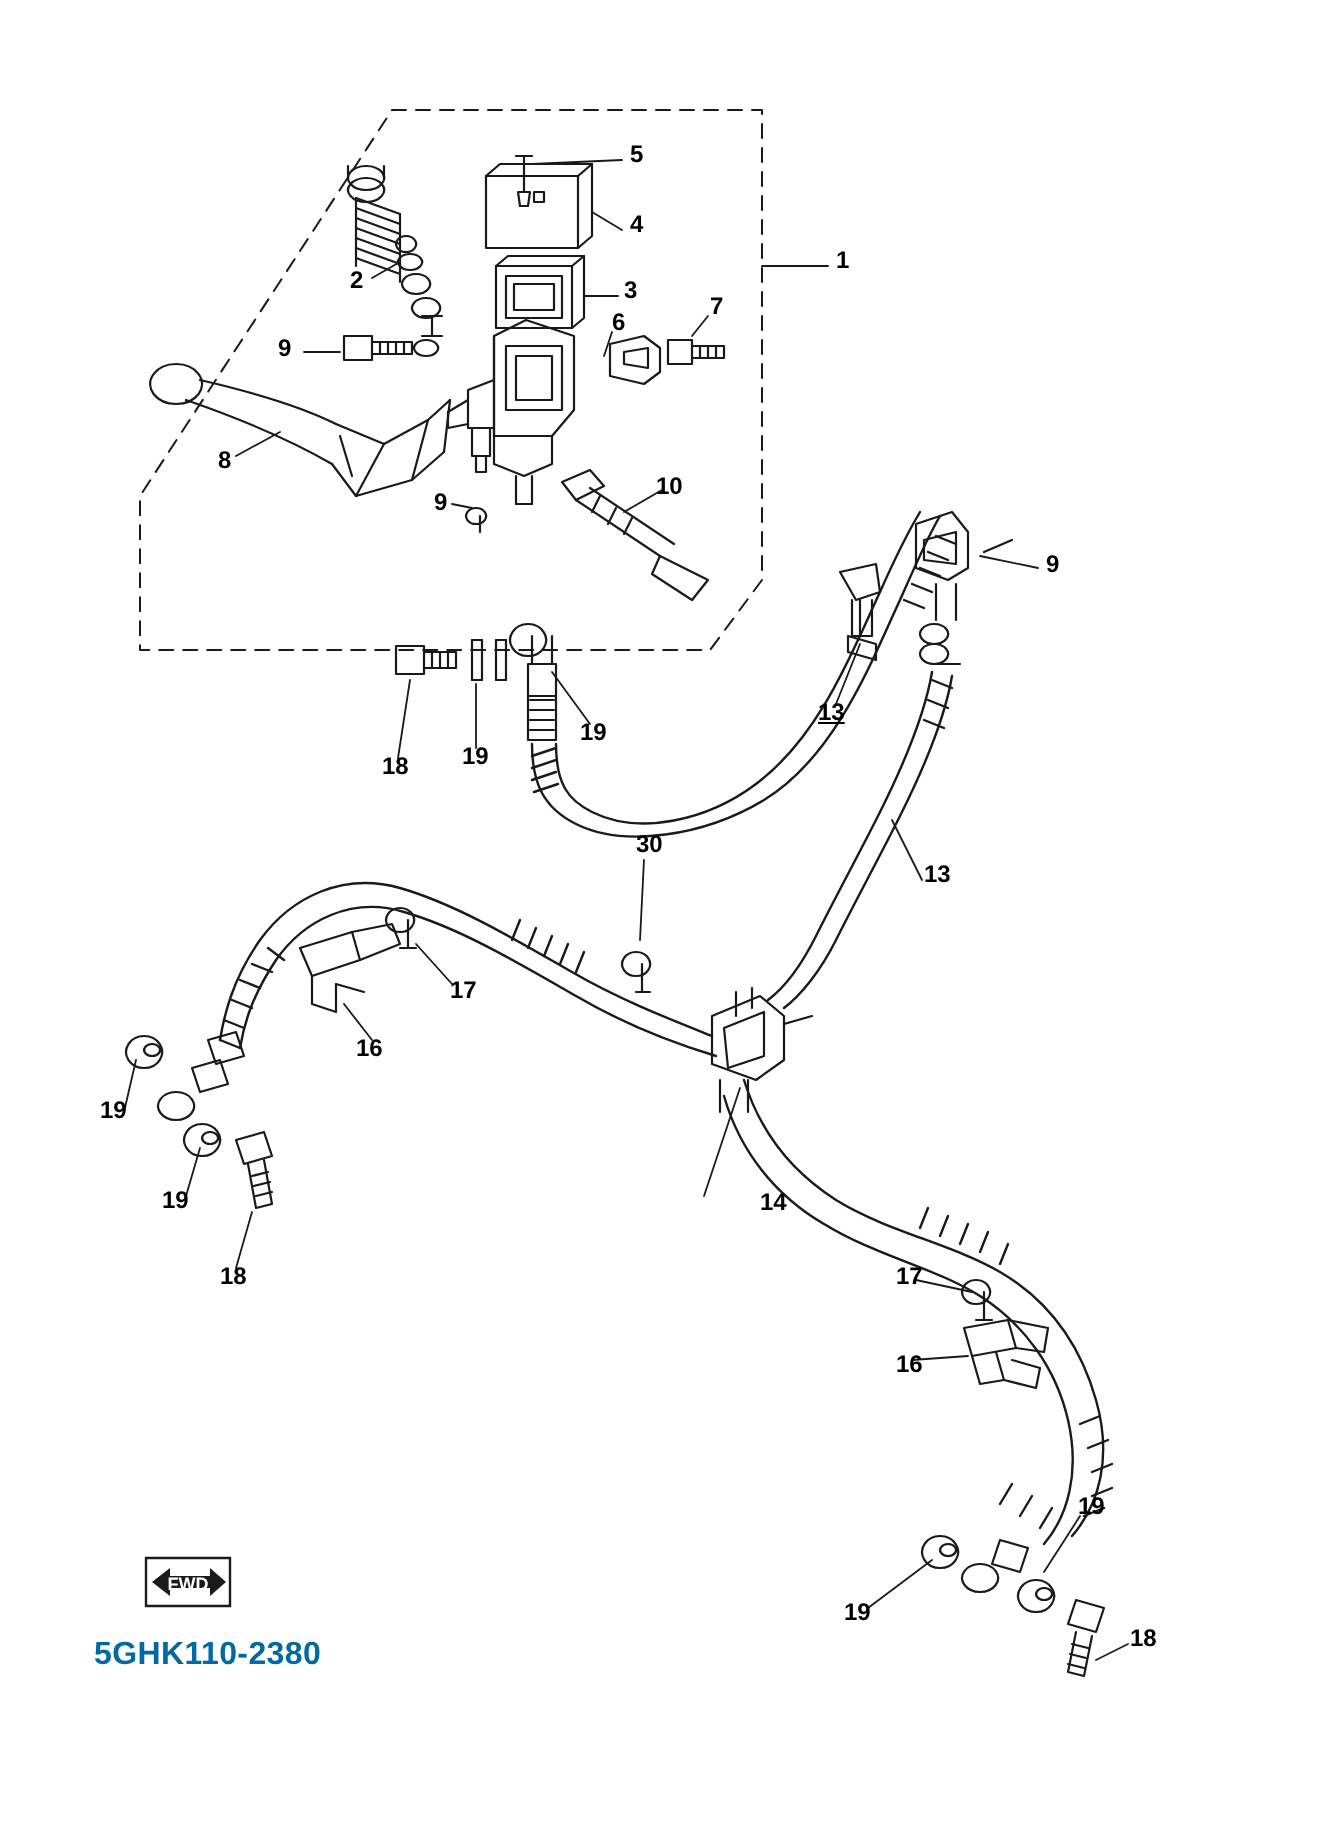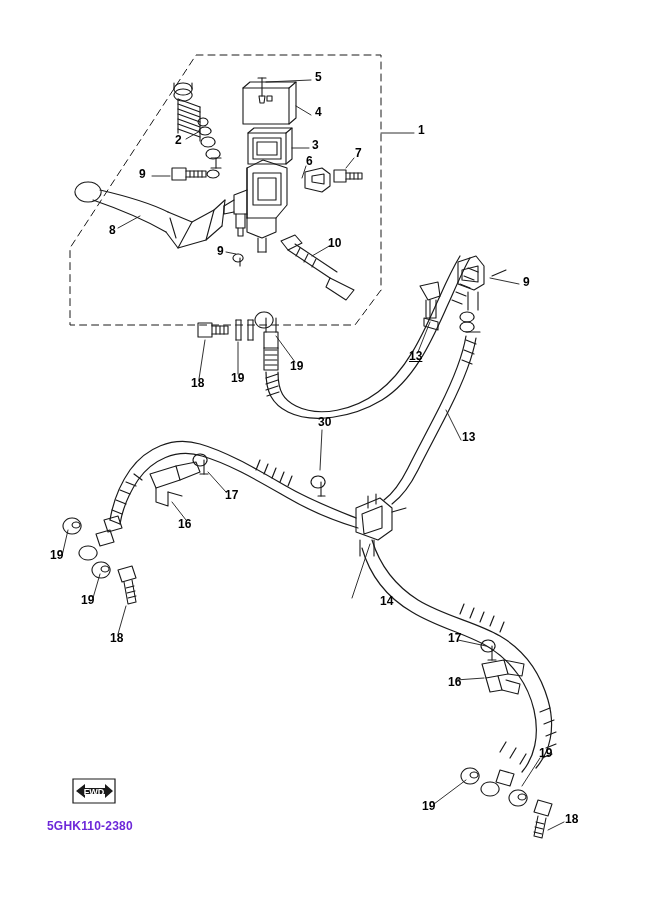--- a/index.html
+++ b/index.html
@@ -34,24 +34,24 @@
     font-weight: bold;
     color: #000000;
     line-height: 1;
     white-space: nowrap;
   }
   .partcode {
     position: absolute;
     left: 47px;
     top: 819px;
     font-family: "Liberation Sans", sans-serif;
-    font-size: 12px;
+    font-size: 16px;
     font-weight: bold;
     letter-spacing: 0.2px;
-    color: #6d28d9;
+    color: #0369a1;
   }
   .fwd-badge {
     position: absolute;
     left: 72px;
     top: 778px;
     width: 44px;
     height: 44px;
   }
   .fwd-badge svg { display:block; }
 </style>

